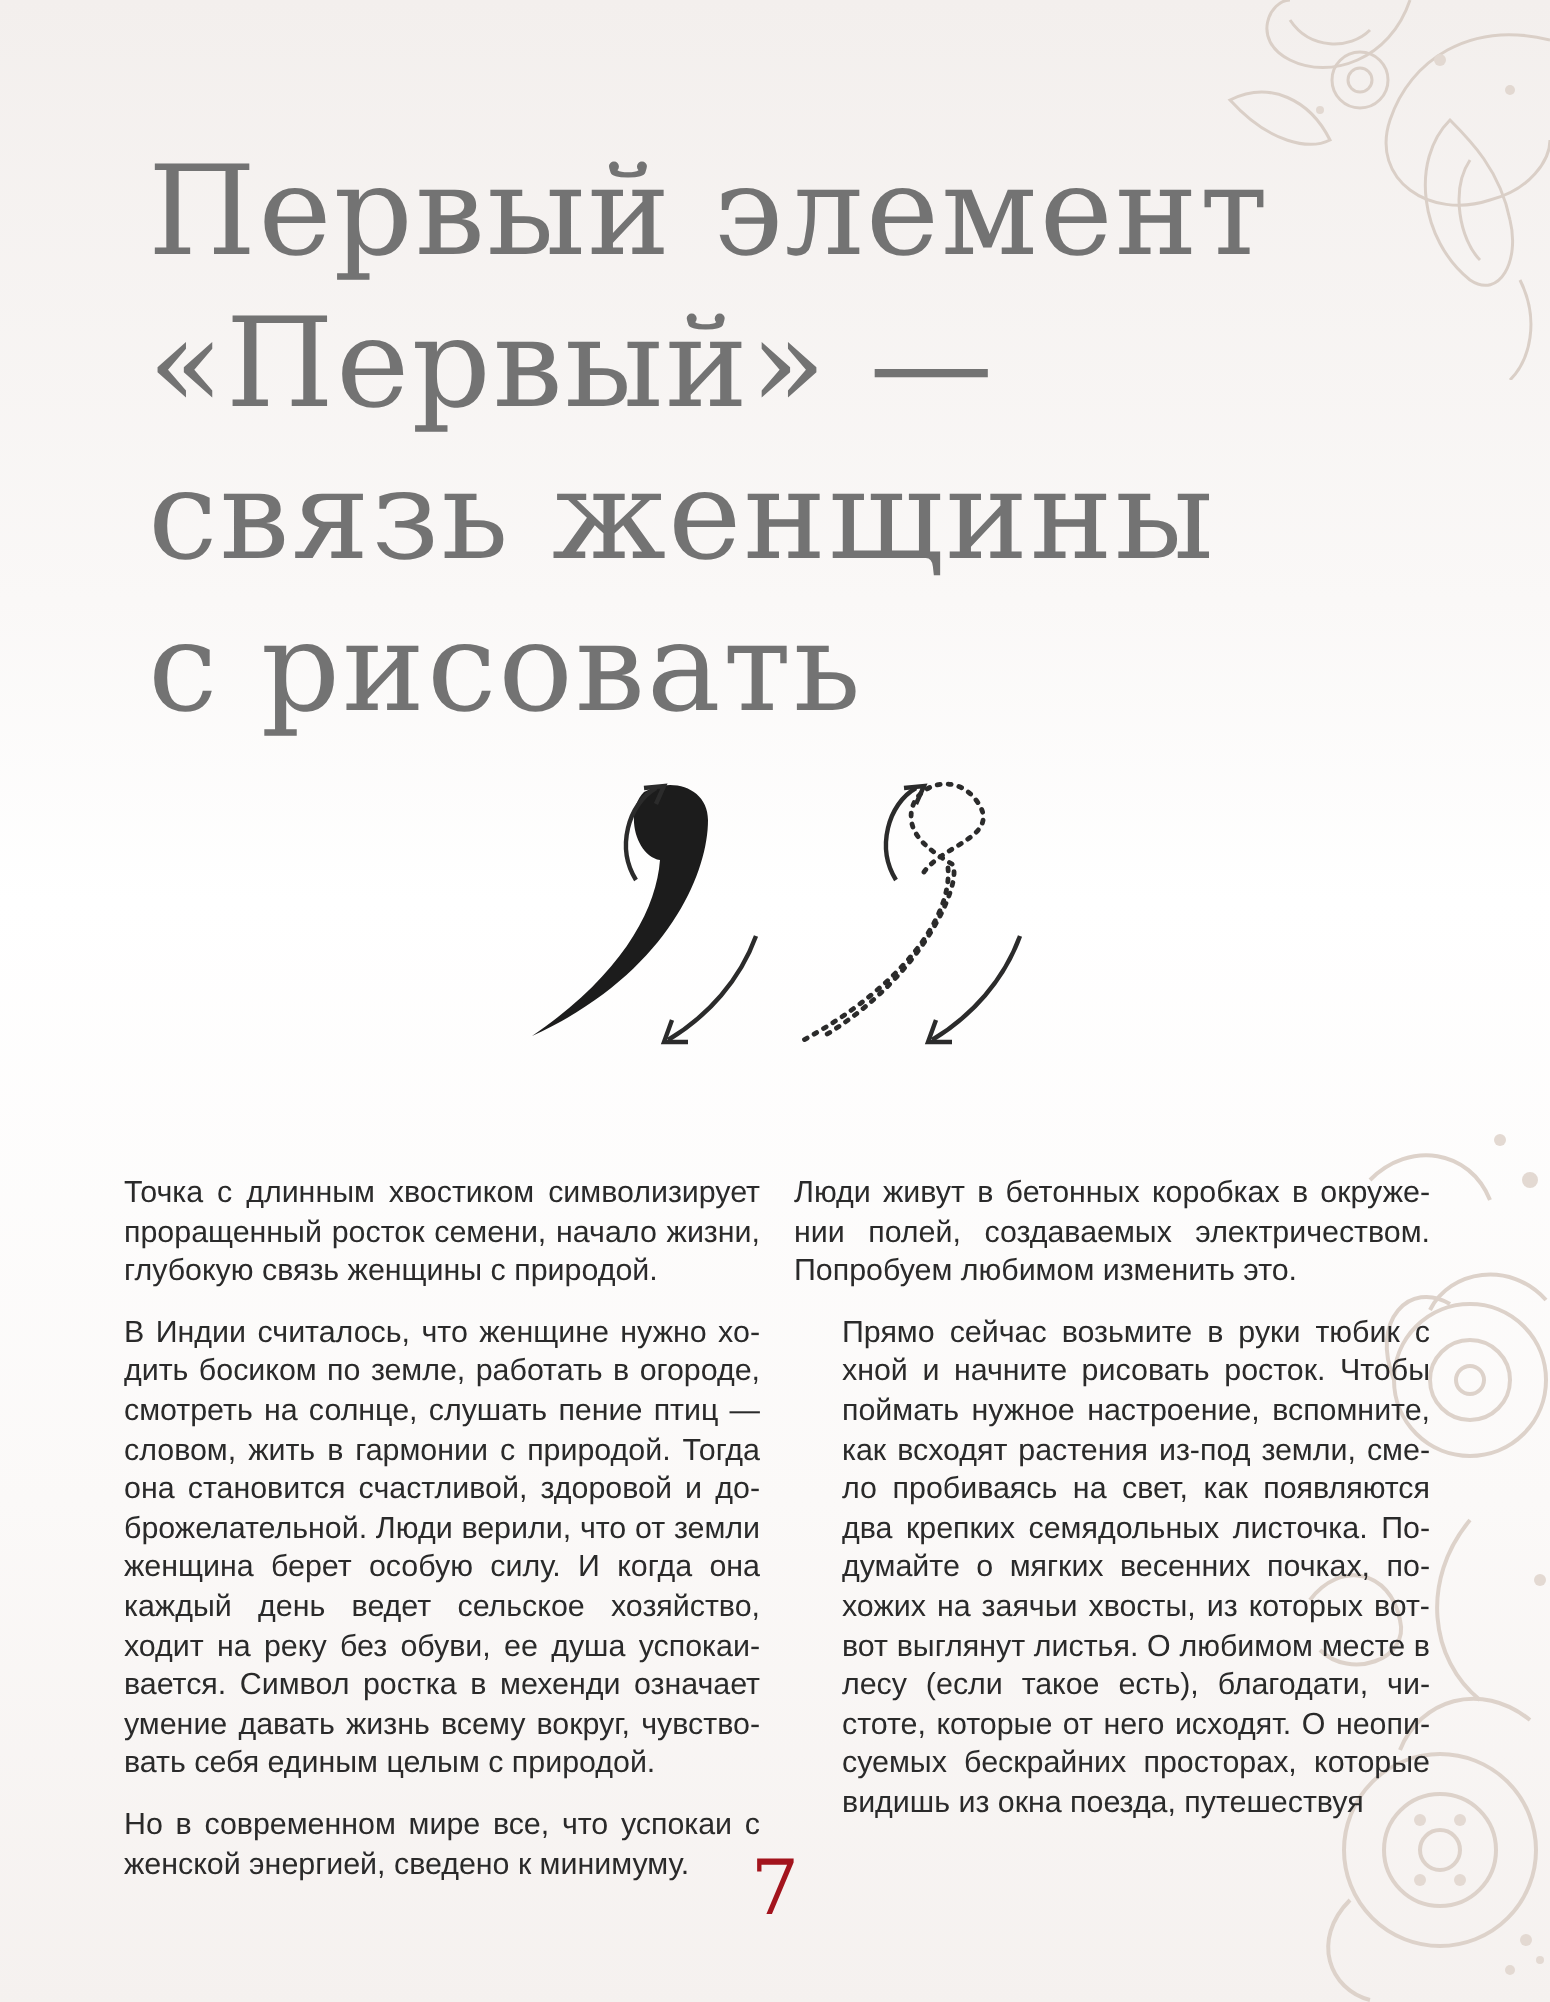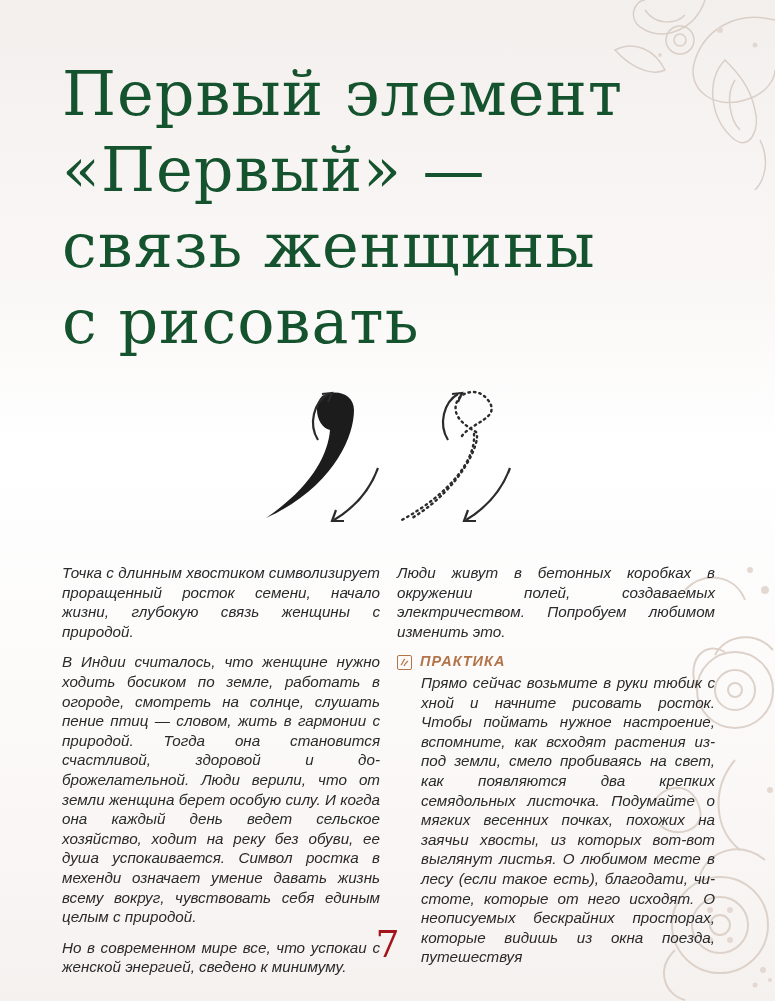--- a/index.html
+++ b/index.html
@@ -9,28 +9,28 @@
     font-family: "Liberation Sans", sans-serif;
     color: #2a2a2a;
   }
   .deco { position: absolute; pointer-events: none; }
   .deco-top { right: 0; top: 0; width: 190px; height: 190px; }
   .deco-bottom { right: 0; top: 530px; width: 160px; height: 471px; }
 
   .title {
     position: absolute; left: 62px; top: 56px; width: 620px;
     font-family: "DejaVu Serif", serif; font-weight: normal;
-    color: #14532d; font-size: 62px; line-height: 76px;
-    letter-spacing: 1px; margin: 0;
+    color: #737373; font-size: 62px; line-height: 76px;
+    letter-spacing: 1px; margin: 12px;
   }
   .title span { display: block; white-space: nowrap; }
 
   .illustration { position: absolute; left: 262px; top: 378px; width: 260px; height: 148px; }
 
-  .col { position: absolute; top: 563px; font-size: 15.2px; line-height: 19.6px; text-align: justify; font-style: italic; }
+  .col { position: absolute; top: 587px; font-size: 15.2px; line-height: 19.6px; text-align: justify; }
   .col-left { left: 62px; width: 318px; }
   .col-right { left: 397px; width: 318px; }
   .col p { margin: 0 0 11px 0; hyphens: manual; }
 
   .practice-head { display: flex; align-items: center; gap: 8px; margin: 2px 0 1px 0; }
   .practice-icon {
     width: 15px; height: 15px; border: 1.5px solid #b37449; border-radius: 2px;
     box-sizing: border-box; display: flex; align-items: center; justify-content: center;
   }
   .practice-label { color: #b37449; font-weight: bold; font-size: 14.5px; letter-spacing: 1px; }
@@ -121,24 +121,16 @@
 </svg>
 
 <div class="col col-left">
   <p>Точка с длинным хвостиком символизирует проращенный росток семени, начало жизни, глубокую связь женщины с природой.</p>
   <p>В Индии считалось, что женщине нужно хо­дить босиком по земле, работать в огороде, смотреть на солнце, слушать пение птиц — словом, жить в гармонии с природой. Тогда она становится счастливой, здоровой и до­брожелательной. Люди верили, что от зем­ли женщина берет особую силу. И когда она каждый день ведет сельское хозяйство, ходит на реку без обуви, ее душа успокаи­вается. Символ ростка в мехенди означает умение давать жизнь всему вокруг, чувство­вать себя единым целым с природой.</p>
   <p>Но в современном мире все, что успокаи с женской энергией, сведено к минимуму.</p>
 </div>
 
 <div class="col col-right">
   <p>Люди живут в бетонных коробках в окруже­нии полей, создаваемых электричеством. Попробуем любимом изменить это.</p>
-  <div class="practice-head">
-    <span class="practice-icon">
-      <svg width="9" height="9" viewBox="0 0 9 9">
-          <path d="M1 7 C3 5 3 2 5 1 M4 8 C5 5 7 4 8 3" stroke="#b37449" stroke-width="1.2" fill="none"></path>
-        </svg>
-    </span>
-    <span class="practice-label">ПРАКТИКА</span>
-  </div>
   <p class="practice-text">Прямо сейчас возьмите в руки тюбик с хной и начните рисовать росток. Чтобы поймать нужное настроение, вспомните, как всходят растения из-под земли, сме­ло пробиваясь на свет, как появляются два крепких семядольных листочка. По­думайте о мягких весенних почках, по­хожих на заячьи хвосты, из которых вот-вот выглянут листья. О любимом месте в лесу (если такое есть), благодати, чи­стоте, которые от него исходят. О неопи­суемых бескрайних просторах, которые видишь из окна поезда, путешествуя</p>
 </div>
 
 <div class="page-number">7</div>
 
 </body></html>

